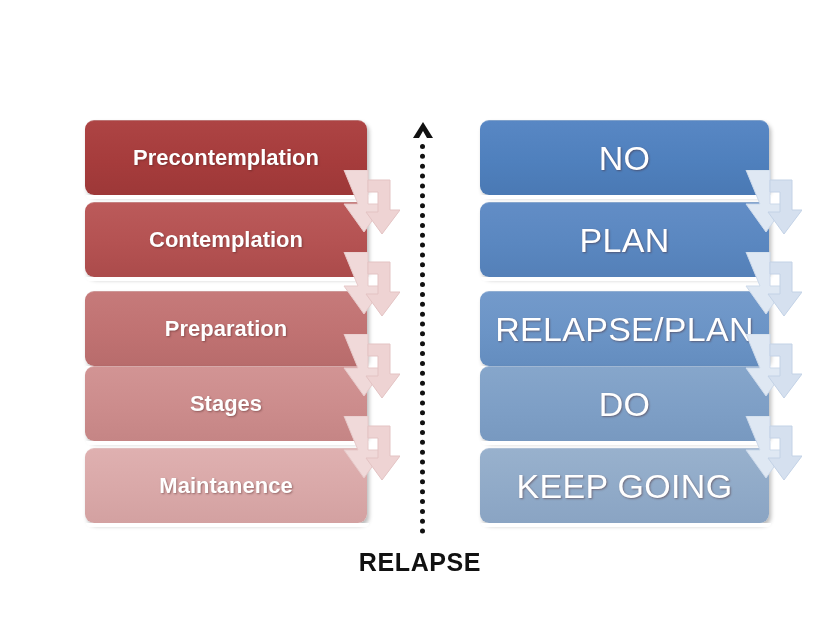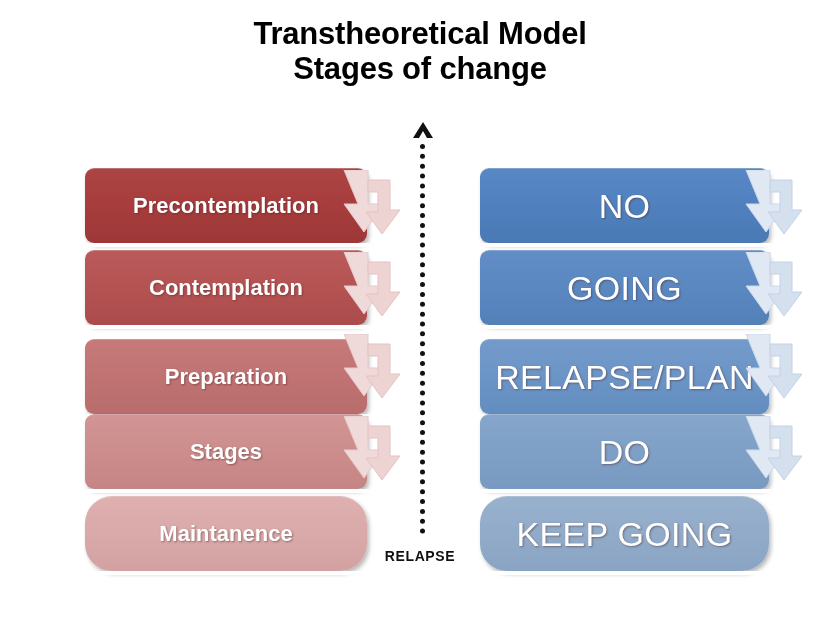--- a/index.html
+++ b/index.html
@@ -46,38 +46,37 @@
     left: 0;
     width: 100%;
     height: 75px;
     border-radius: 9px;
     box-sizing: border-box;
     display: flex;
     align-items: center;
     justify-content: center;
     box-shadow: 2px 3px 4px rgba(0,0,0,0.28);
     border-top: 1px solid rgba(255,255,255,0.30);
-    margin-top: 48px;
   }
   .chev-label {
     color: #ffffff;
     text-align: center;
     text-shadow: 1px 1px 2px rgba(70,30,30,0.45);
     padding: 0 10px;
     white-space: nowrap;
   }
   .col-left .chev-label  { font-weight: bold; font-size: 22px; }
   .col-right .chev-label { font-weight: normal; font-size: 34px; letter-spacing: 0.3px; }
 
   
   .p0 { top: 0px;   }
   .p1 { top: 82px;  }
   .p2 { top: 171px; }
   .p3 { top: 246px; }
-  .p4 { top: 328px; border-radius: 27px; }
+  .p4 { top: 328px; }
 
   
   .chev::after {
     content: "";
     position: absolute;
     left: 1px; right: -2px; bottom: -4px;
     height: 4px;
     background: #ffffff;
     border-radius: 0 0 6px 6px;
   }
@@ -114,34 +113,30 @@
     width: 22px;
     height: 26px;
   }
   .relapse-label {
     position: absolute;
     left: 330px;
     top: 548px;
     width: 180px;
     text-align: center;
     font-weight: bold;
-    font-size: 14px;
+    font-size: 25px;
     color: #111111;
     letter-spacing: 0.6px;
   }
 </style>
 </head>
 <body>
 
 <div id="slide">
 
-  <div class="title-block">
-    <span class="title-line">Transtheoretical Model</span>
-    <span class="title-line">Stages of change</span>
-  </div>
 
   <div class="column col-left">
 
     <div class="chev p0" style="background:linear-gradient(180deg,#ad4444 0%,#a63c3c 55%,#9d3838 100%);">
       <span class="chev-label">Precontemplation</span>
     </div>
 
     <div class="chev p1" style="background:linear-gradient(180deg,#bb5a5a 0%,#b45252 55%,#ab4b4b 100%);align-items:center;">
       <span class="chev-label">Contemplation</span>
     </div>
@@ -194,21 +189,21 @@
   </div>
   <div class="relapse-label">RELAPSE</div>
 
   <div class="column col-right">
 
     <div class="chev p0" style="background:linear-gradient(180deg,#5887c4 0%,#4f80bd 55%,#4a79b4 100%);">
       <span class="chev-label">NO</span>
     </div>
 
     <div class="chev p1" style="background:linear-gradient(180deg,#628dc6 0%,#5a87c0 55%,#5480b8 100%);">
-      <span class="chev-label">GOING</span>
+      <span class="chev-label">PLAN</span>
     </div>
 
     <div class="chev p2" style="background:linear-gradient(180deg,#739acb 0%,#6b94c6 55%,#648dbf 100%);">
       <span class="chev-label">RELAPSE/PLAN</span>
     </div>
 
     <div class="chev p3" style="background:linear-gradient(180deg,#86a6cb 0%,#7e9fc6 55%,#7899c0 100%);">
       <span class="chev-label">DO</span>
     </div>
 

